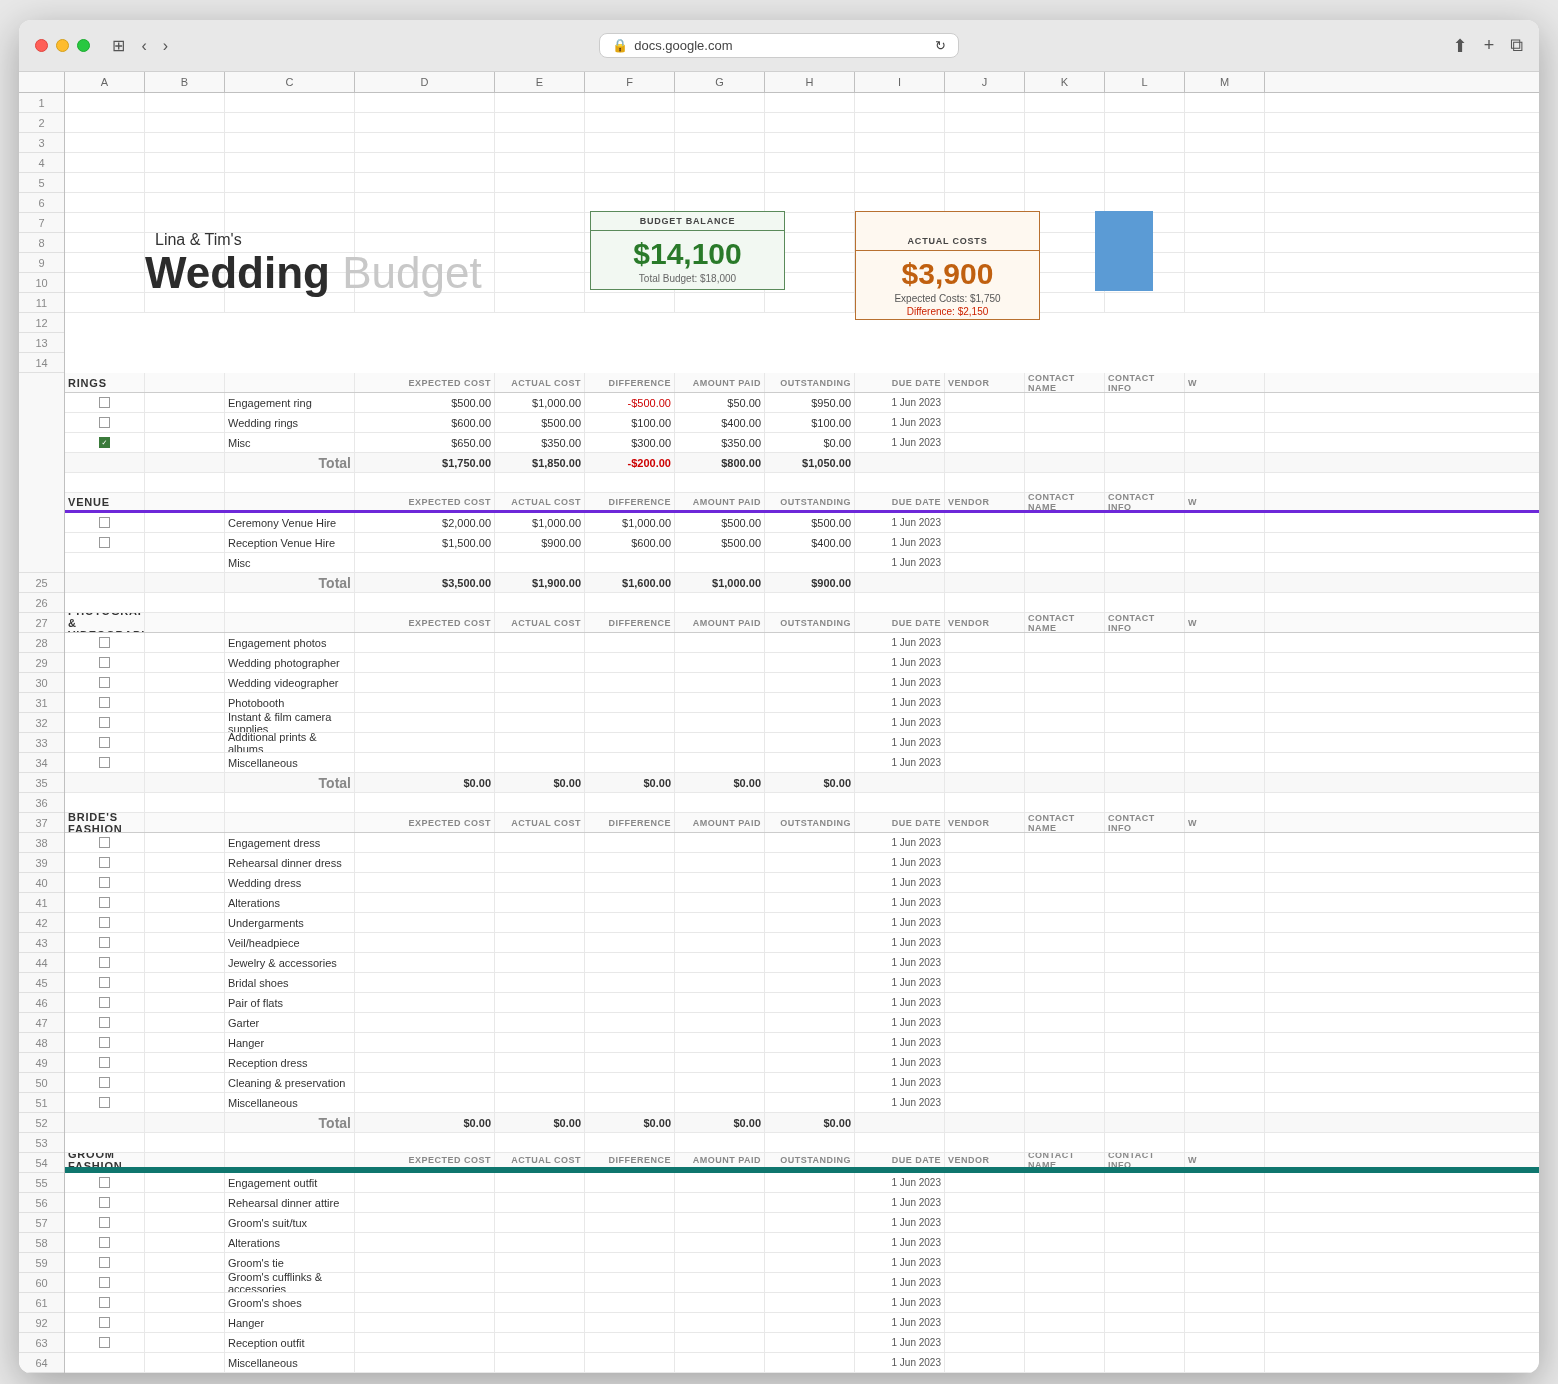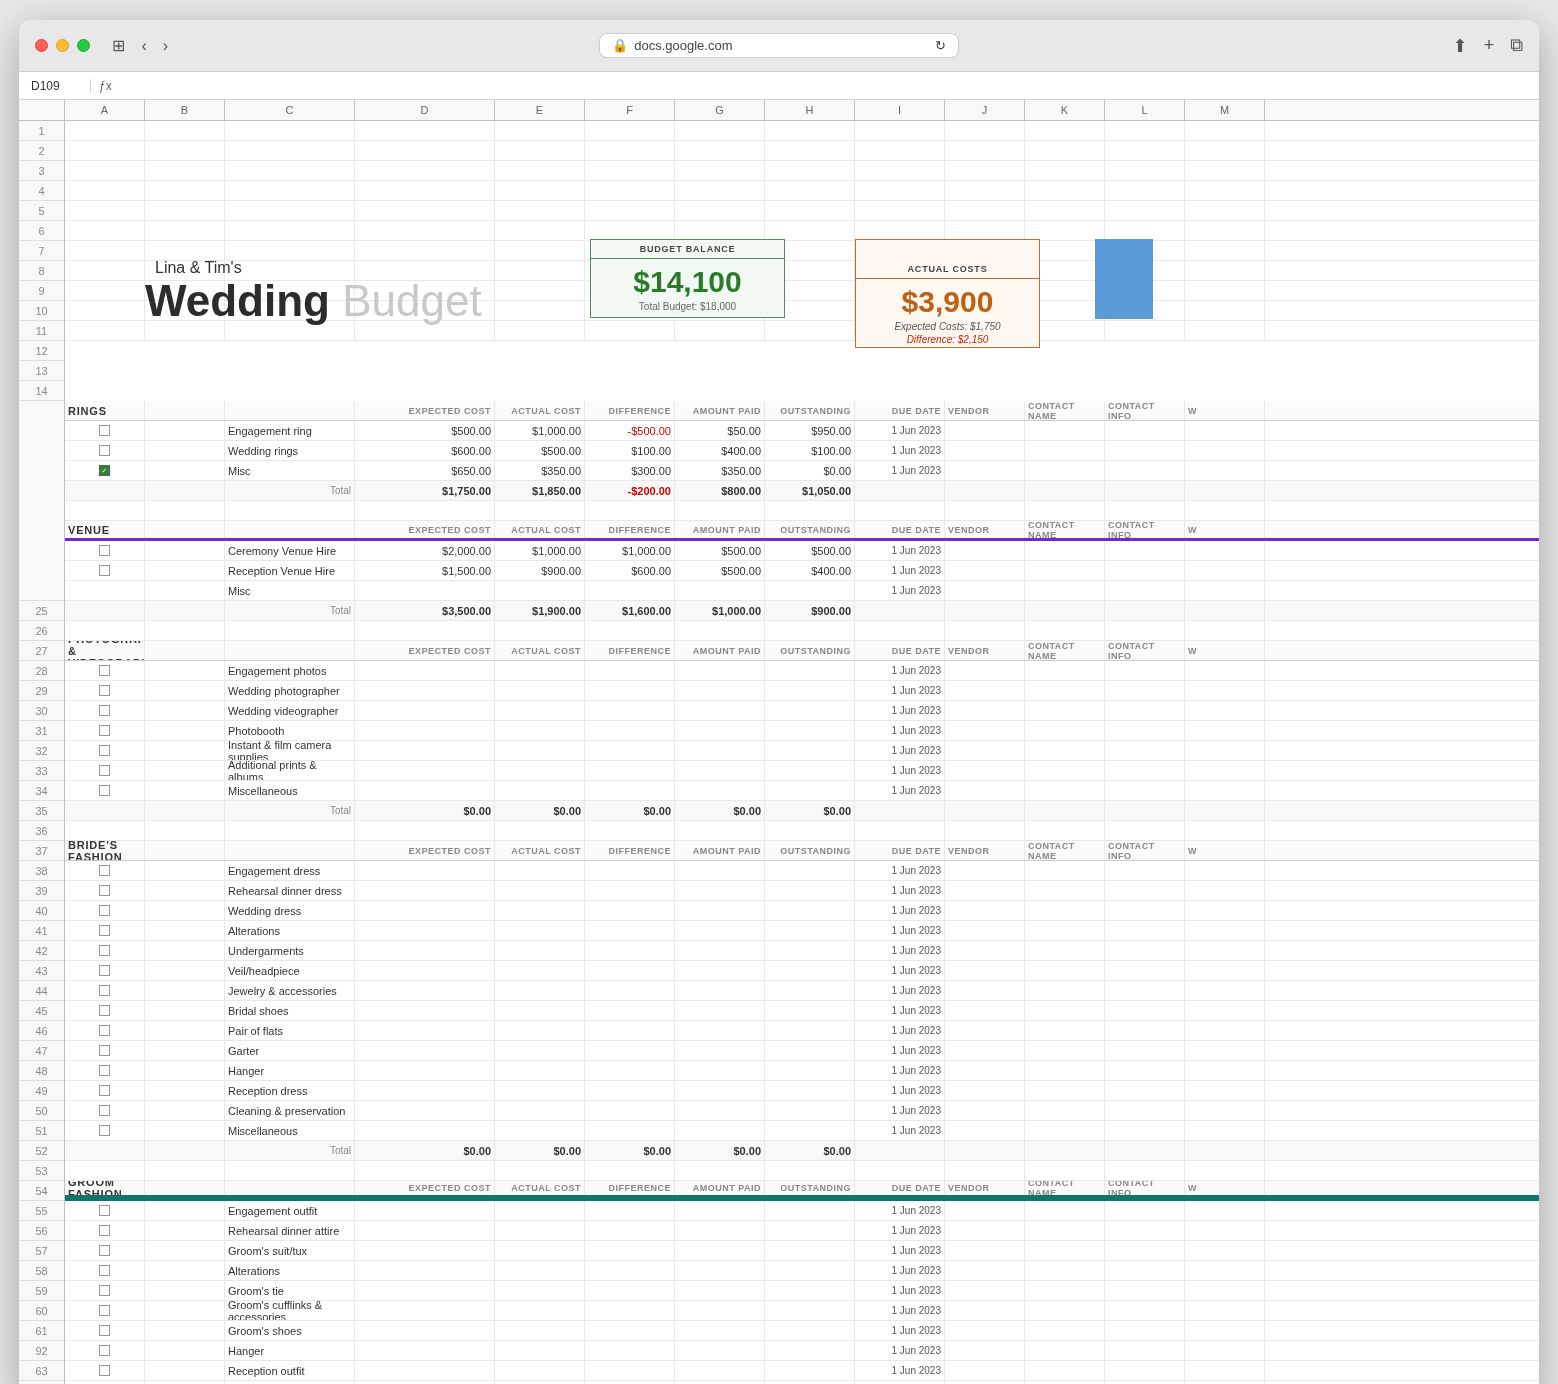--- a/index.html
+++ b/index.html
@@ -213,21 +213,21 @@
     .col-label {
       font-size: 9px;
       font-weight: 600;
       color: #888;
       letter-spacing: 0.5px;
       text-transform: uppercase;
     }
 
     .due-date { color: #555; font-size: 10px; }
 
-    .total-text { color: #888; font-size: 10px; }
+    .total-text { color: #888; font-size: 14px; font-weight: bold; }
 
     
     .floating-budget-card {
       position: absolute;
       top: 118px;
       left: 525px;
       width: 195px;
       border: 1.5px solid #5a8a5a;
       background: #f2f8f2;
       z-index: 5;
@@ -285,21 +285,20 @@
       font-weight: 700;
       color: #c06010;
       padding: 6px 0 2px;
     }
 
     .fac-line {
       text-align: center;
       font-size: 10px;
       color: #555;
       padding: 0 0 2px;
-      font-style: italic;
     }
 
     .fac-diff {
       color: #cc2200;
     }
 
     .floating-blue {
       position: absolute;
       top: 118px;
       left: 1030px;
@@ -352,25 +351,20 @@
       <span>docs.google.com</span>
       <span style="margin-left:auto;">↻</span>
     </div>
     <div class="titlebar-right">
       <span>⬆</span>
       <span>+</span>
       <span>⧉</span>
     </div>
   </div>
 
-  <div class="formula-bar">
-    <span class="cell-ref">D109</span>
-    <span style="color:#666; margin-right:8px;">ƒx</span>
-    <span></span>
-  </div>
 
   <div class="ss-wrapper" style="position:relative; overflow:hidden;">
 
     <div class="col-header-row">
       <div class="ch-rn"></div>
       <div class="ch w-b">A</div>
       <div class="ch w-b">B</div>
       <div class="ch w-c">C</div>
       <div class="ch w-d">D</div>
       <div class="ch w-e">E</div>

